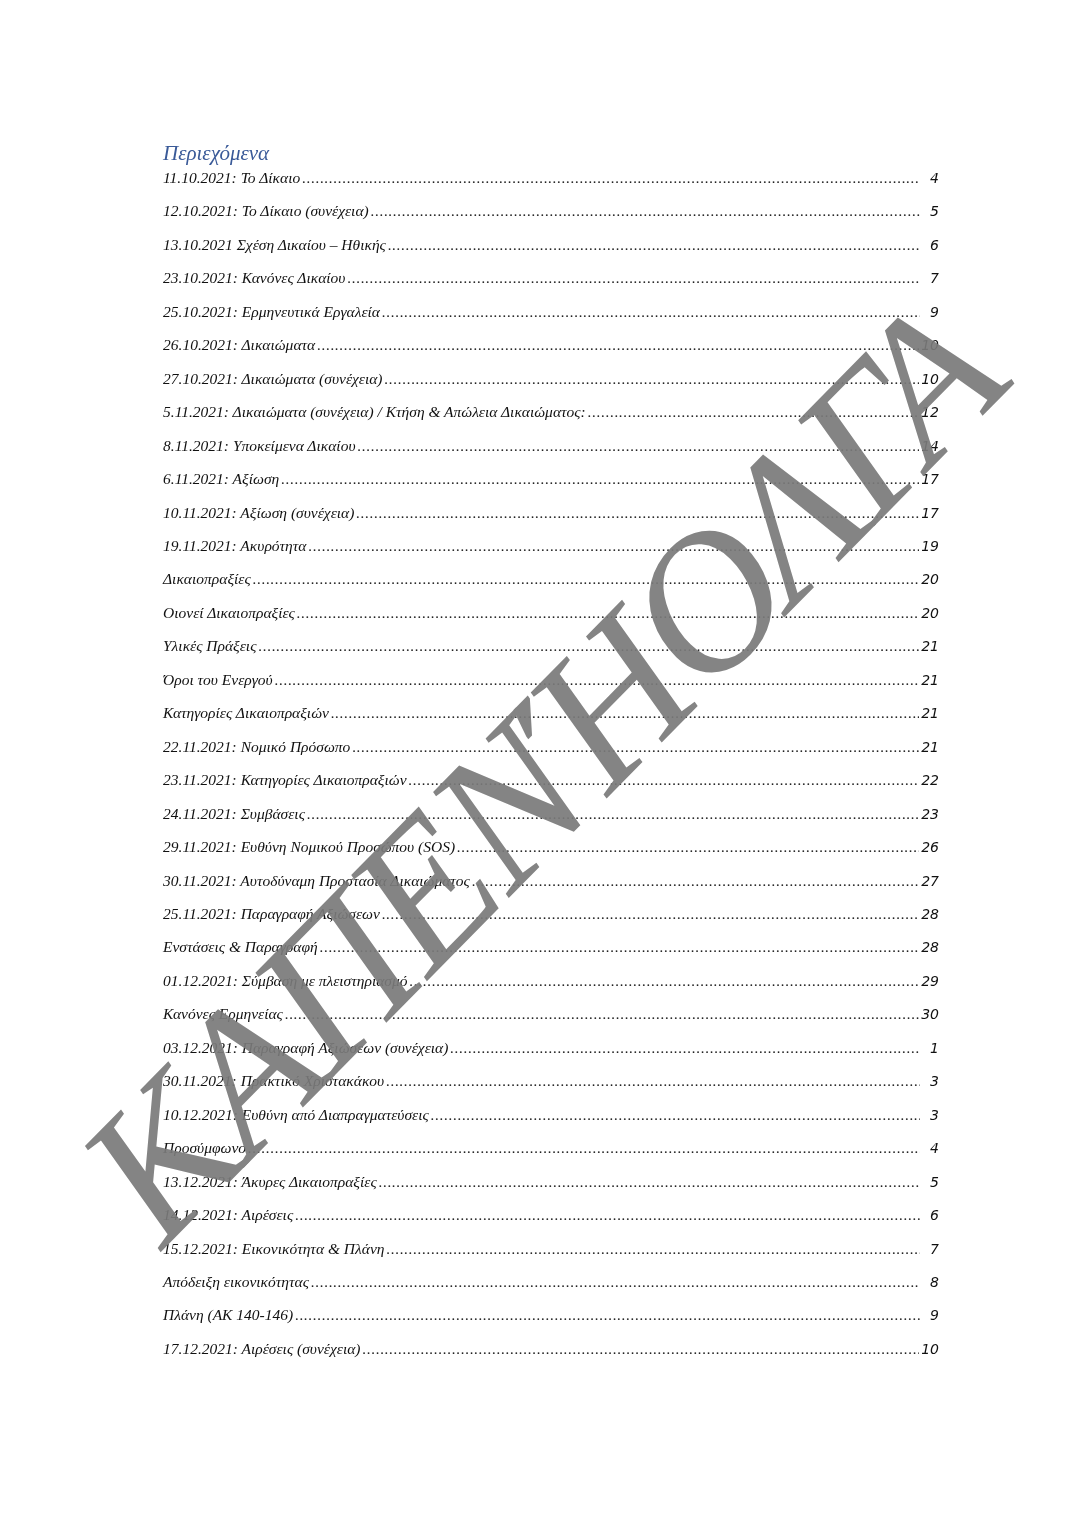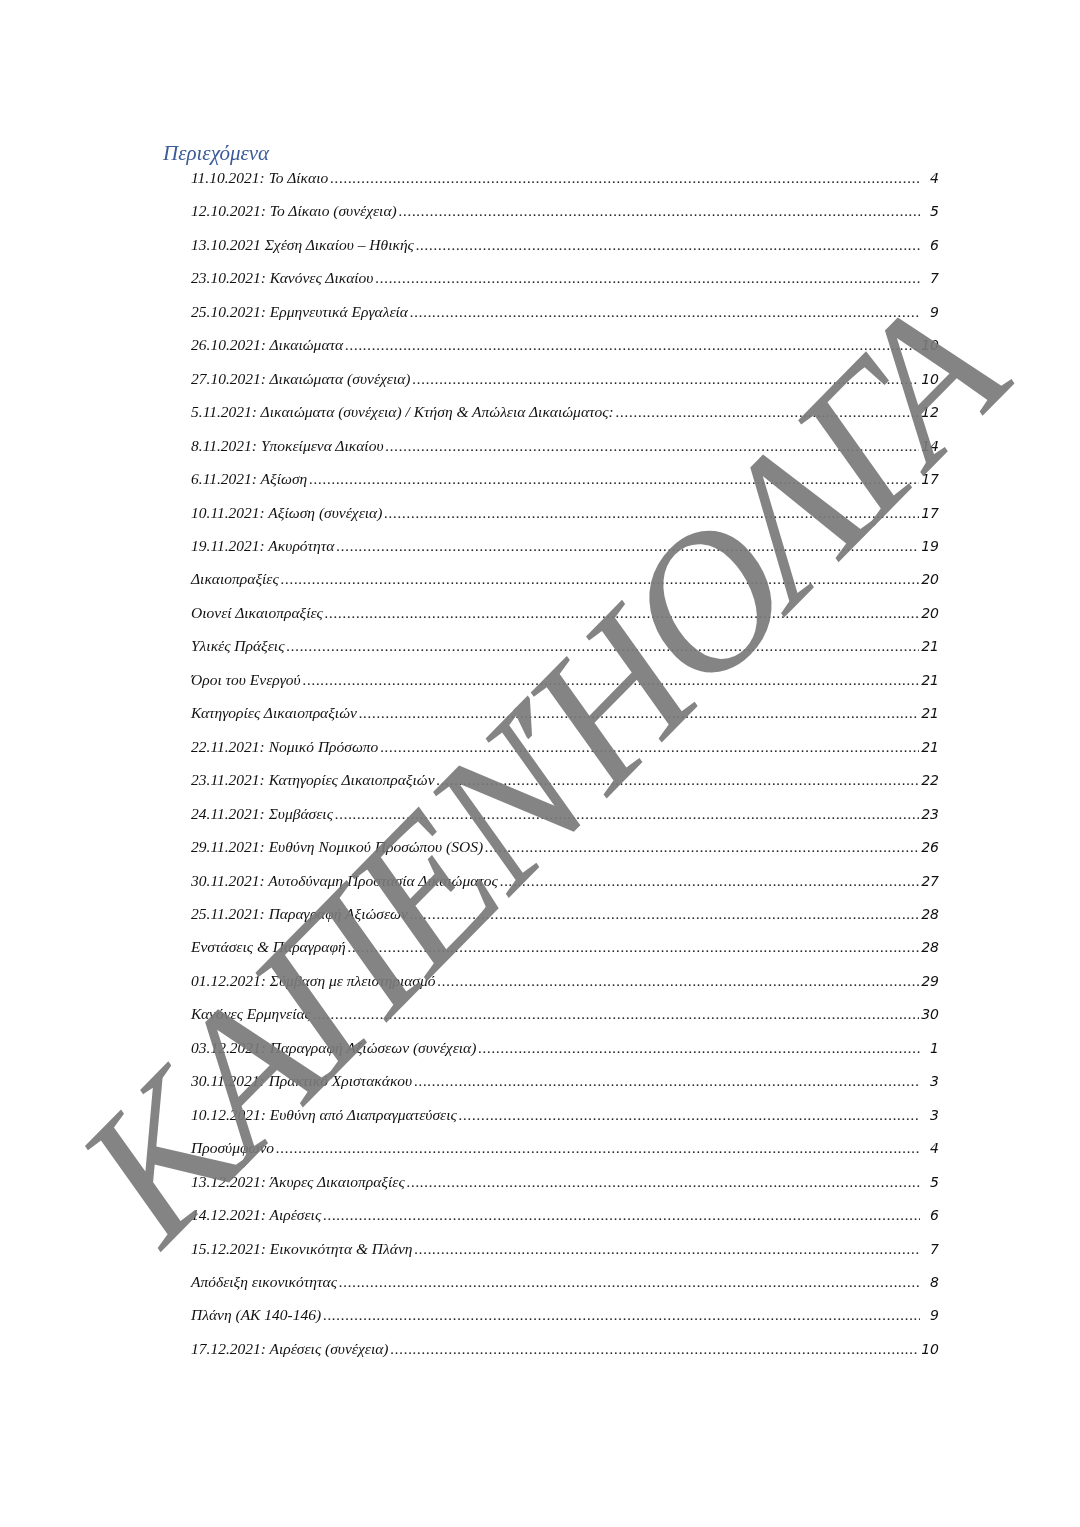--- a/index.html
+++ b/index.html
@@ -14,21 +14,21 @@
   }
   .toc-list {
     position: absolute; left: 163px; top: 166px; width: 776px;
     margin: 0; padding: 0; list-style: none;
   }
   .toc-row {
     position: relative; height: 33.46px; display: flex; align-items: flex-start;
     font-family: "Liberation Serif", serif; font-size: 15.5px; color: #111;
     line-height: 24px; cursor: pointer;
   }
-  .toc-title { white-space: nowrap; padding-right: 2px; background: #fff; position: relative; z-index: 1; margin-left: 28px; }
+  .toc-title { white-space: nowrap; padding-right: 2px; background: #fff; position: relative; z-index: 1; }
   .toc-leader {
     flex: 1; overflow: hidden; white-space: nowrap; color: #222;
     font-family: "Liberation Serif", serif; font-size: 15.5px; letter-spacing: 0.6px;
   }
   .toc-leader::after { content: "........................................................................................................................................................................................................................................................................................"; }
   .toc-page {
     font-family: "DejaVu Sans", sans-serif; font-size: 14px; color: #111;
     padding-left: 2px; min-width: 17px; text-align: right; white-space: nowrap;
   }
   .watermark {

